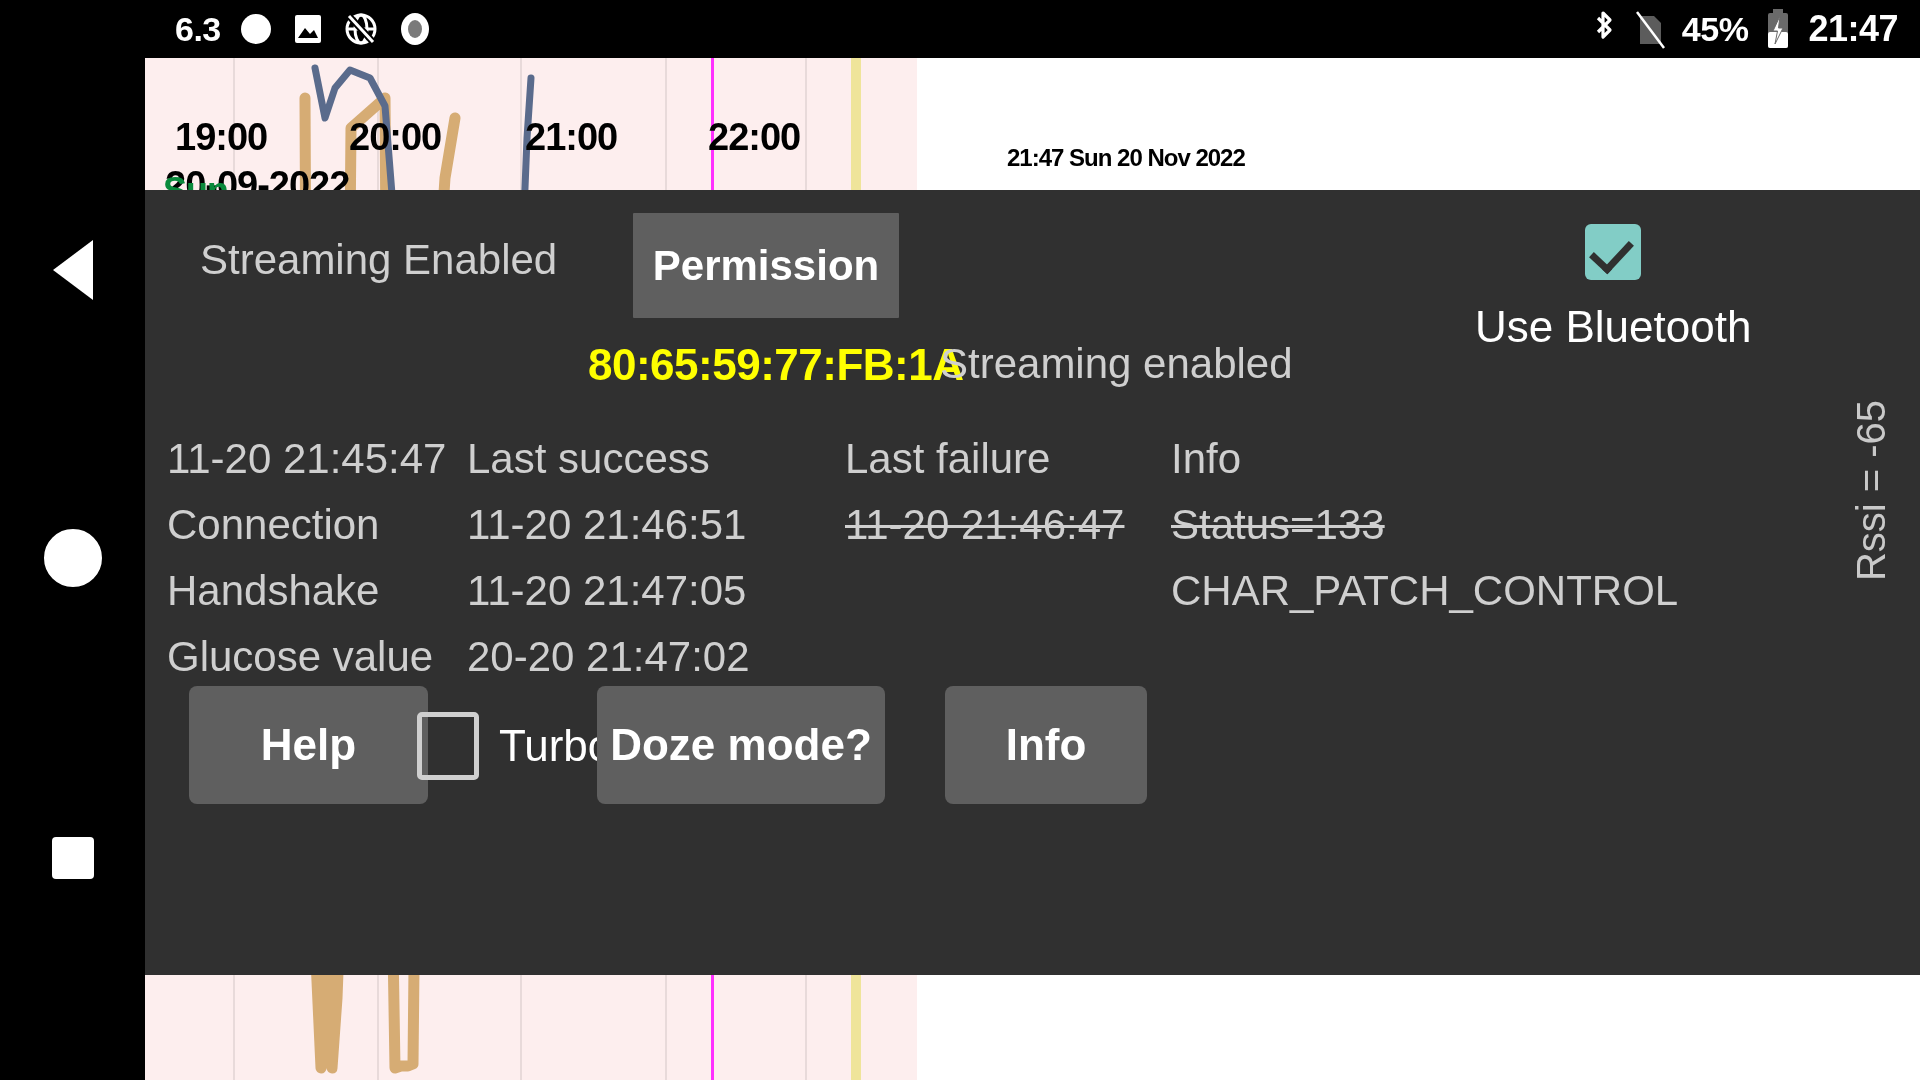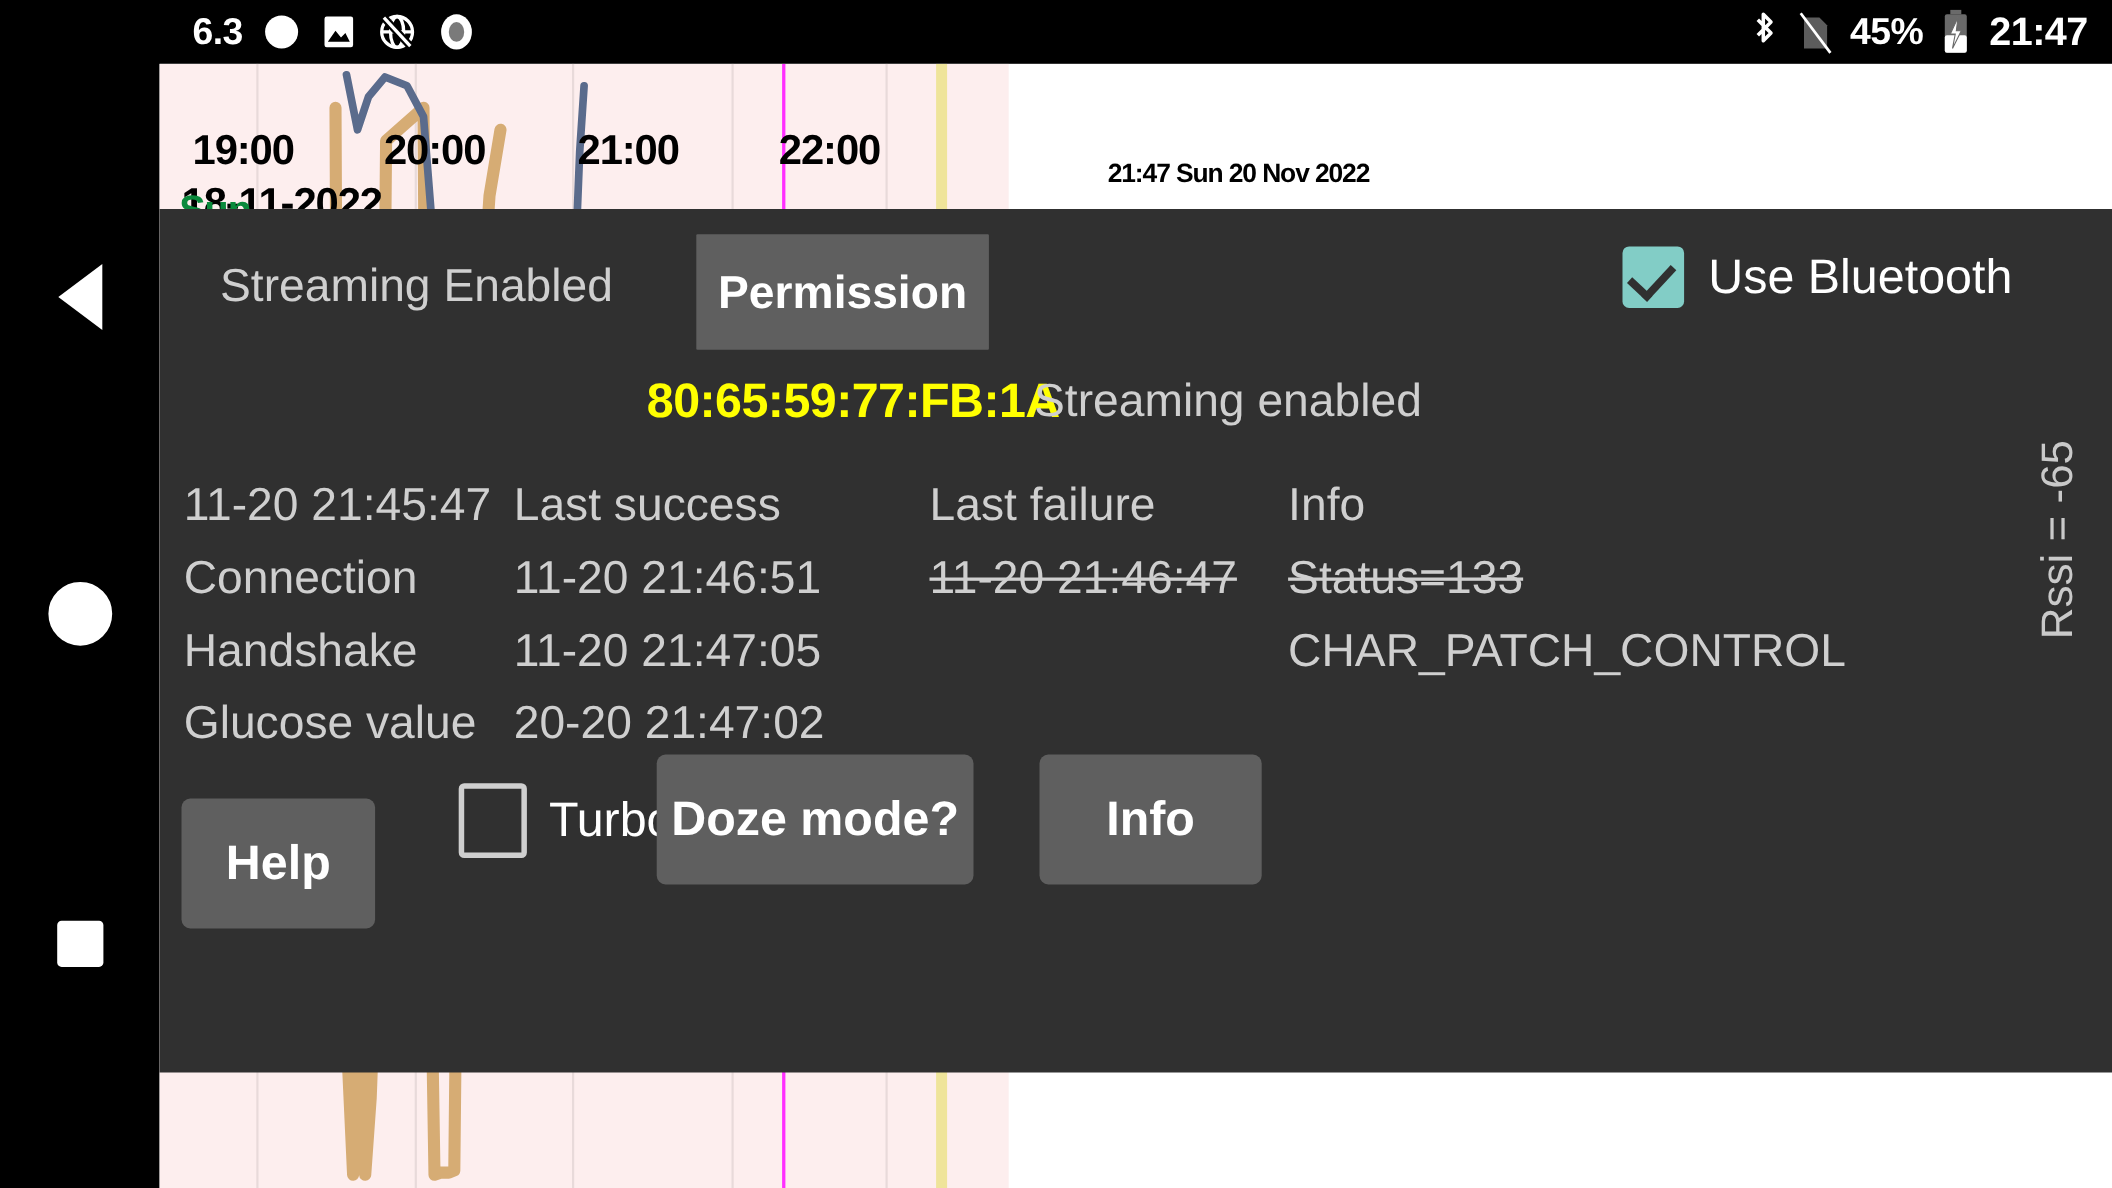--- a/index.html
+++ b/index.html
@@ -216,20 +216,21 @@
     align-items: center;
     justify-content: center;
   }
   #use-bt-wrap {
     position: absolute;
     left: 1330px; top: 34px;
     display: flex;
     align-items: center;
     gap: 22px;
     cursor: pointer;
+    flex-direction: column;
   }
   .cb-checked {
     width: 56px; height: 56px;
     background: #82cdc6;
     border-radius: 6px;
     position: relative;
     flex: 0 0 auto;
   }
   .cb-checked::after {
     content: "";
@@ -343,21 +344,21 @@
     border-radius: 8px;
     color: #ffffff;
     font-size: 44px;
     font-weight: 700;
     font-family: "Liberation Sans", sans-serif;
     cursor: pointer;
     display: flex;
     align-items: center;
     justify-content: center;
   }
-  #help-button      { left: 20px;   width: 176px; margin-top: 40px; }
+  #help-button      { left: 44px;   width: 239px; }
   #doze-button      { left: 452px;  width: 288px; }
   #info-button      { left: 800px;  width: 202px; }
   #close-button     { left: 1036px; width: 200px; }
 
   #turbo-wrap {
     position: absolute;
     left: 272px; top: 26px;
     display: flex;
     align-items: center;
     gap: 20px;
@@ -465,21 +466,21 @@
         <polyline fill="none" stroke="#d6ac74" stroke-width="11" stroke-linejoin="round" stroke-linecap="round" points="160,40 163,700 170,880 176,1010 181,900 187,1010 192,940 198,780 203,400 206,70 240,40 244,640 250,1010 256,1008 263,1008 268,1006 272,620 280,420 300,120 310,60"></polyline>
         <polyline fill="none" stroke="#5a6b8c" stroke-width="7" stroke-linejoin="round" stroke-linecap="round" points="170,10 180,60 190,30 205,12 225,20 240,48 260,300 275,560 290,720 300,740 320,700 340,600 355,480 365,380 372,300 378,180 382,80 386,20"></polyline>
       </svg>
     </div>
 
     <div class="tick-label" style="left:30px;">19:00</div>
     <div class="tick-label" style="left:204px;">20:00</div>
     <div class="tick-label" style="left:380px;">21:00</div>
     <div class="tick-label" style="left:563px;">22:00</div>
 
-    <div id="chart-date">18-11-2022</div>
+    <div id="chart-date">20-09-2022</div>
     <div id="chart-day">Sun</div>
     <div id="chart-now">21:47 Sun 20 Nov 2022</div>
     <div id="chart-bignum-top">11</div>
 
   </div>
 
   <div id="dialog">
 
     <div class="row-top">
       <div id="bt-enabled-label">Streaming Enabled</div>

